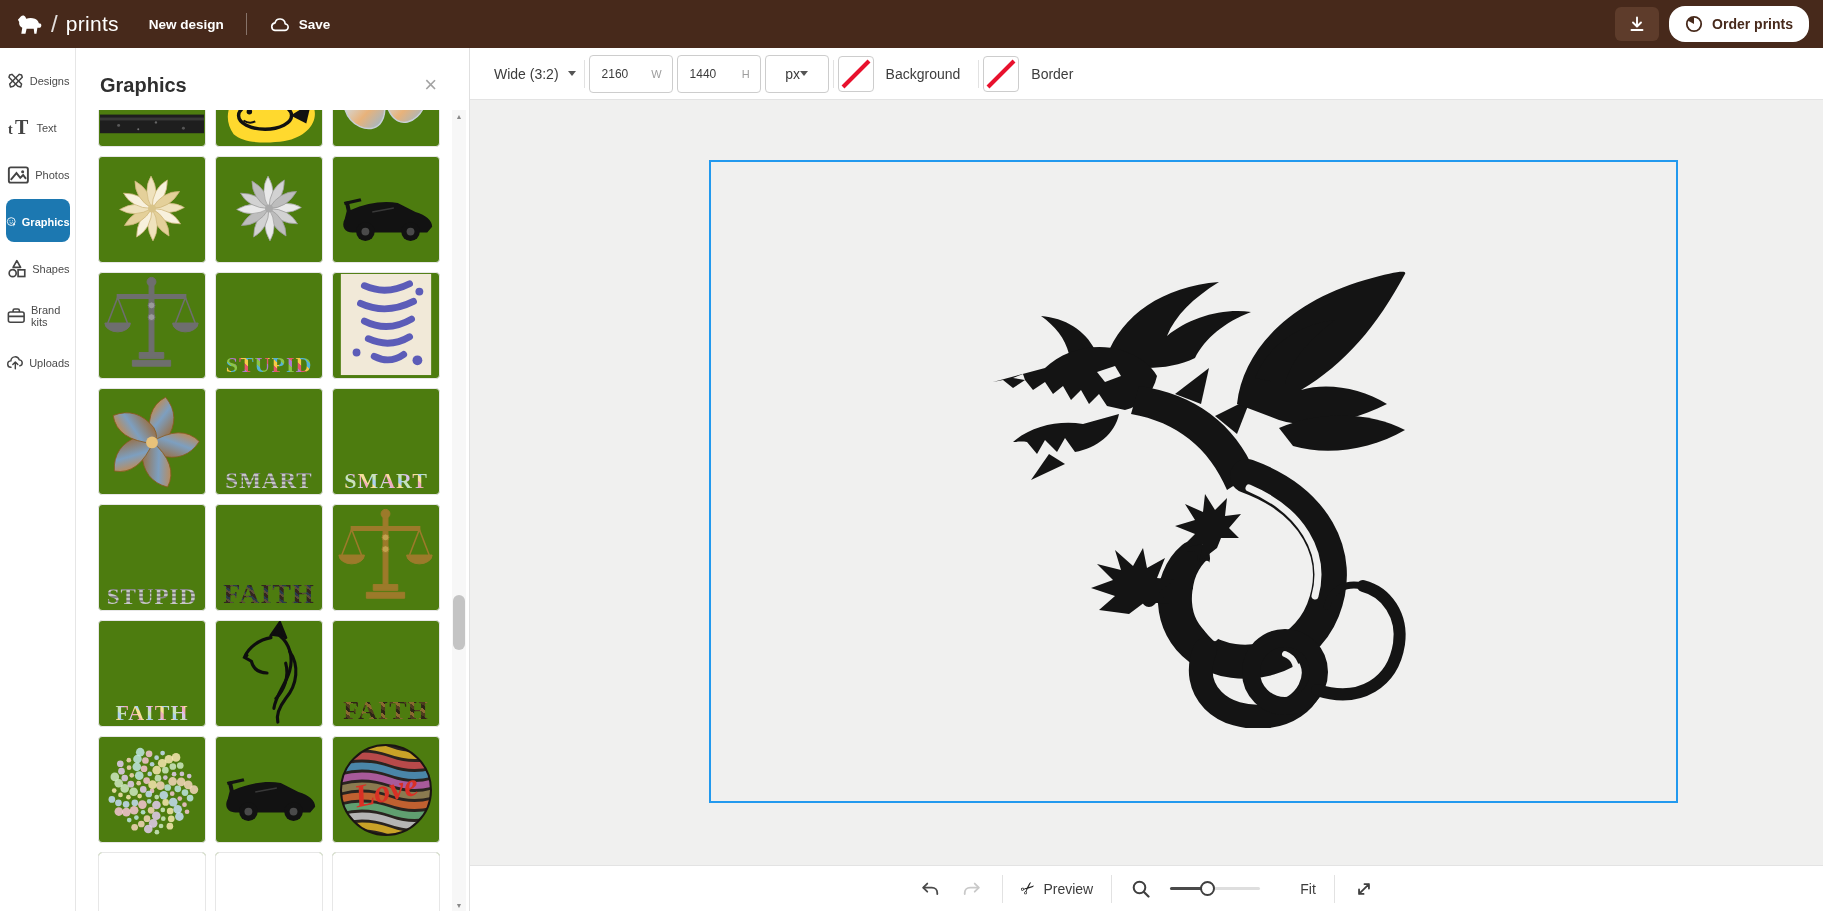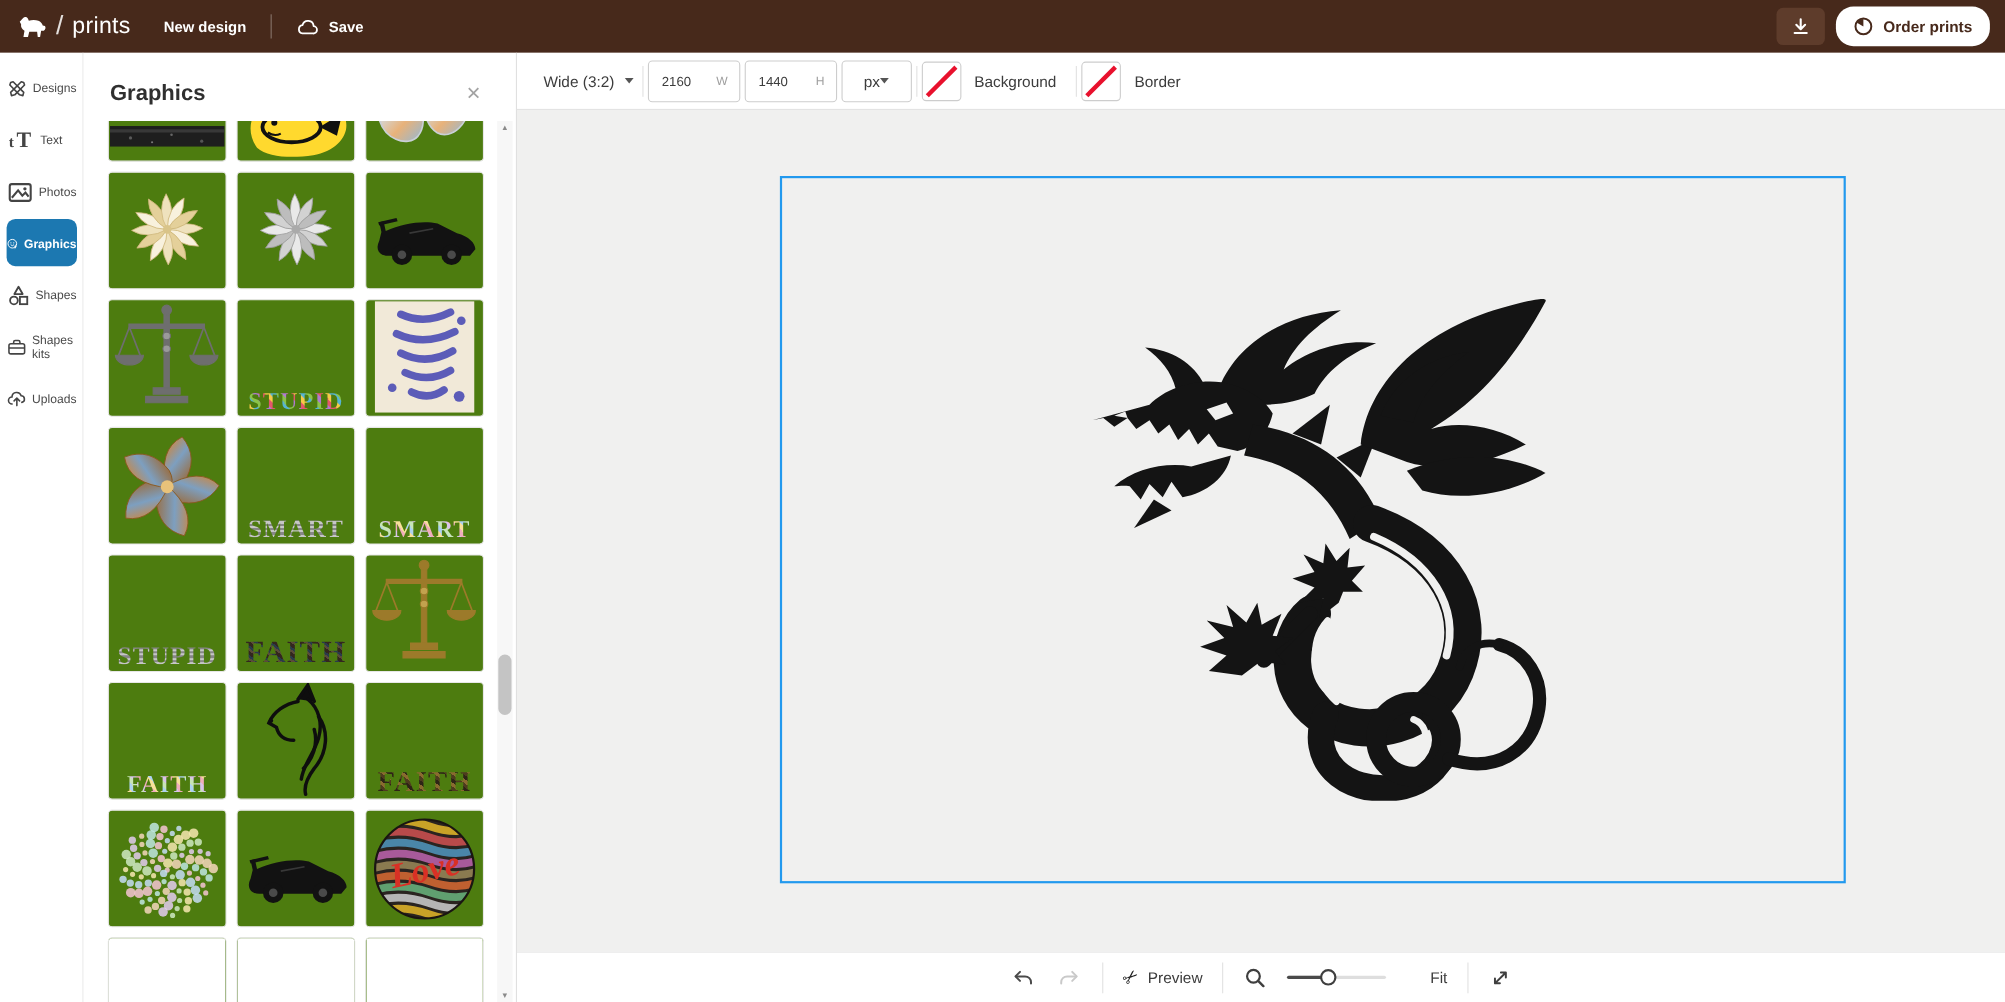--- a/index.html
+++ b/index.html
@@ -177,21 +177,21 @@
         <circle cx="8" cy="18" r="4.2" fill="none" stroke="currentColor" stroke-width="2"></circle>
         <rect x="14.5" y="14" width="8" height="8" fill="none" stroke="currentColor" stroke-width="2"></rect>
       </svg>
       <span class="lbl">Shapes</span>
     </div>
     <div class="side-item">
       <svg width="26" height="26" viewBox="0 0 26 26">
         <rect x="3" y="8" width="20" height="13" rx="2.5" fill="none" stroke="currentColor" stroke-width="2"></rect>
         <path d="M9,8 V6 a2,2 0 0 1 2,-2 h4 a2,2 0 0 1 2,2 V8 M3,13.5 H23" fill="none" stroke="currentColor" stroke-width="2"></path>
       </svg>
-      <span class="lbl">Shapes kits</span>
+      <span class="lbl">Brand kits</span>
     </div>
     <div class="side-item">
       <svg width="26" height="26" viewBox="0 0 26 26">
         <path d="M7,19 a4.5,4.5 0 0 1 -0.2,-9 A6,6 0 0 1 18.5,8.6 a4.2,4.2 0 0 1 0.8,8.3" fill="none" stroke="currentColor" stroke-width="2" stroke-linecap="round"></path>
         <path d="M13,21 V12 M9.5,15 L13,11.5 L16.5,15" fill="none" stroke="currentColor" stroke-width="2" stroke-linecap="round" stroke-linejoin="round"></path>
       </svg>
       <span class="lbl">Uploads</span>
     </div>
   </div>
 

